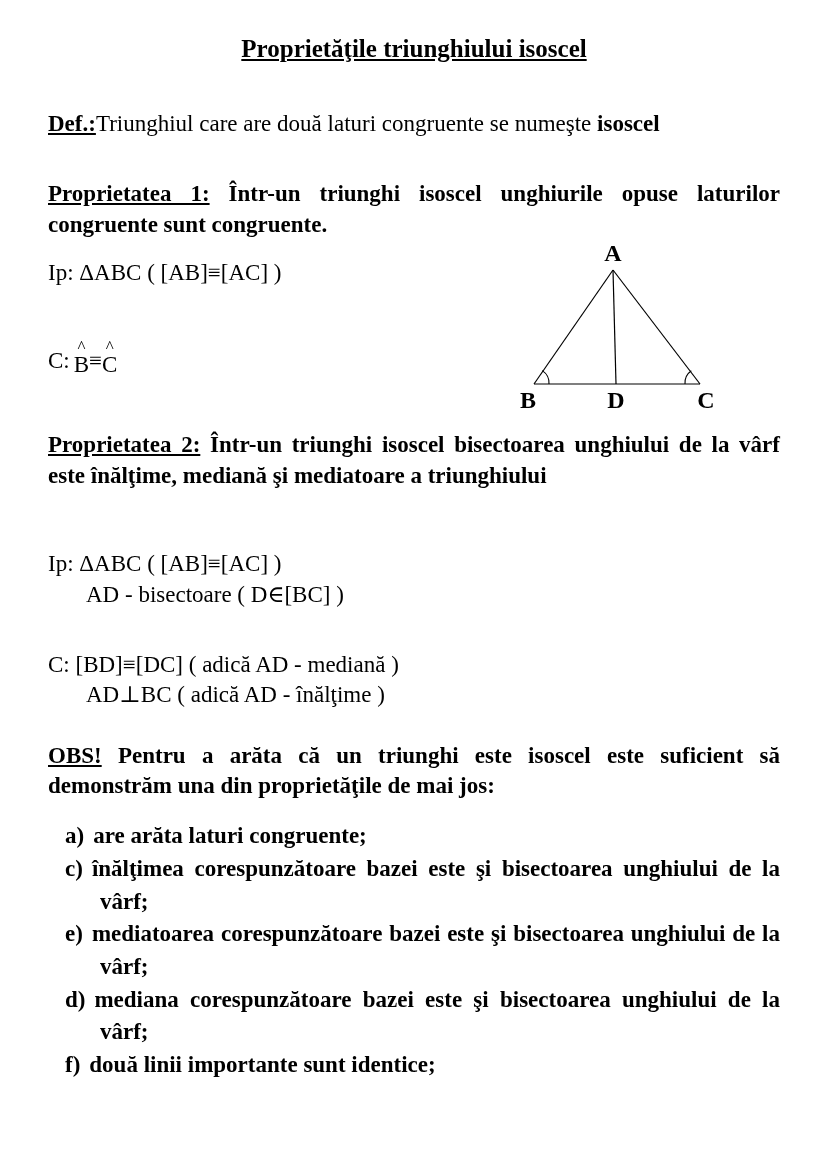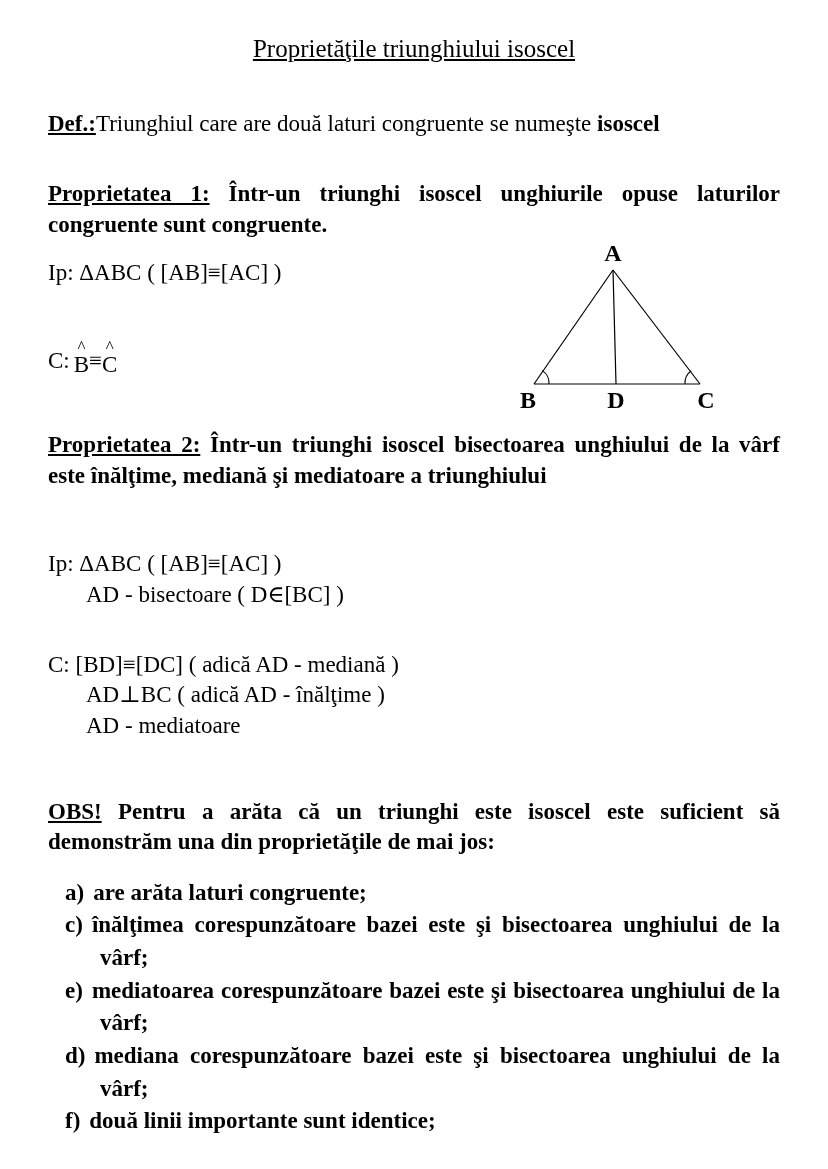--- a/index.html
+++ b/index.html
@@ -11,21 +11,21 @@
     background: #ffffff;
     color: #000000;
     font-family: "Liberation Serif", "DejaVu Serif", serif;
     font-size: 23px;
     line-height: 1.32;
     padding: 26px 48px 10px 48px;
     overflow: hidden;
   }
   .title {
     text-align: center;
-    font-weight: normal;
+    font-weight: bold;
     font-size: 25px;
     text-decoration: underline;
     margin-top: 6px;
     margin-bottom: 44px;
   }
   .def-line { margin-bottom: 40px; }
   .u-bold { font-weight: bold; text-decoration: underline; }
   .bi { font-weight: bold; }
   .prop-heading {
     font-weight: bold;
@@ -51,21 +51,21 @@
   }
   .hat {
     font-size: 17px;
     height: 13px;
     line-height: 13px;
     font-weight: normal;
   }
   .figure-wrap { flex: 0 0 auto; padding-right: 58px; }
   .ip-block { margin-bottom: 40px; }
   .indent { padding-left: 38px; }
-  .c-block { margin-bottom: 56px; }
+  .c-block { margin-bottom: 30px; }
   .obs-heading {
     font-weight: bold;
     text-align: justify;
     margin-bottom: 19px;
   }
   .obs-list { }
   .obs-item {
     font-weight: bold;
     text-align: justify;
     padding-left: 52px;
@@ -130,21 +130,20 @@
   <p class="prop-heading prop2-heading"><span class="u-bold">Proprietatea 2:</span><span> Într-un triunghi isoscel bisectoarea unghiului de la vârf este înălţime, mediană şi mediatoare a triunghiului</span></p>
 
   <div class="ip-block">
     <p>Ip: ΔABC ( [AB]≡[AC] )</p>
     <p class="indent">AD - bisectoare ( D∈[BC] )</p>
   </div>
 
   <div class="c-block">
     <p>C: [BD]≡[DC] ( adică AD - mediană )</p>
     <p class="indent">AD⊥BC ( adică AD - înălţime )</p>
-    <p class="indent">AD - mediatoare</p>
   </div>
 
   <p class="obs-heading"><span class="u-bold">OBS!</span><span> Pentru a arăta că un triunghi este isoscel este suficient să demonstrăm una din proprietăţile de mai jos:</span></p>
 
   <div class="obs-list">
     <div class="obs-item"><span class="marker">a)</span><span>are arăta laturi congruente;</span></div>
     <div class="obs-item"><span class="marker">c)</span><span>înălţimea corespunzătoare bazei este şi bisectoarea unghiului de la vârf;</span></div>
     <div class="obs-item"><span class="marker">e)</span><span>mediatoarea corespunzătoare bazei este şi bisectoarea unghiului de la vârf;</span></div>
     <div class="obs-item"><span class="marker">d)</span><span>mediana corespunzătoare bazei este şi bisectoarea unghiului de la vârf;</span></div>
     <div class="obs-item"><span class="marker">f)</span><span>două linii importante sunt identice;</span></div>

